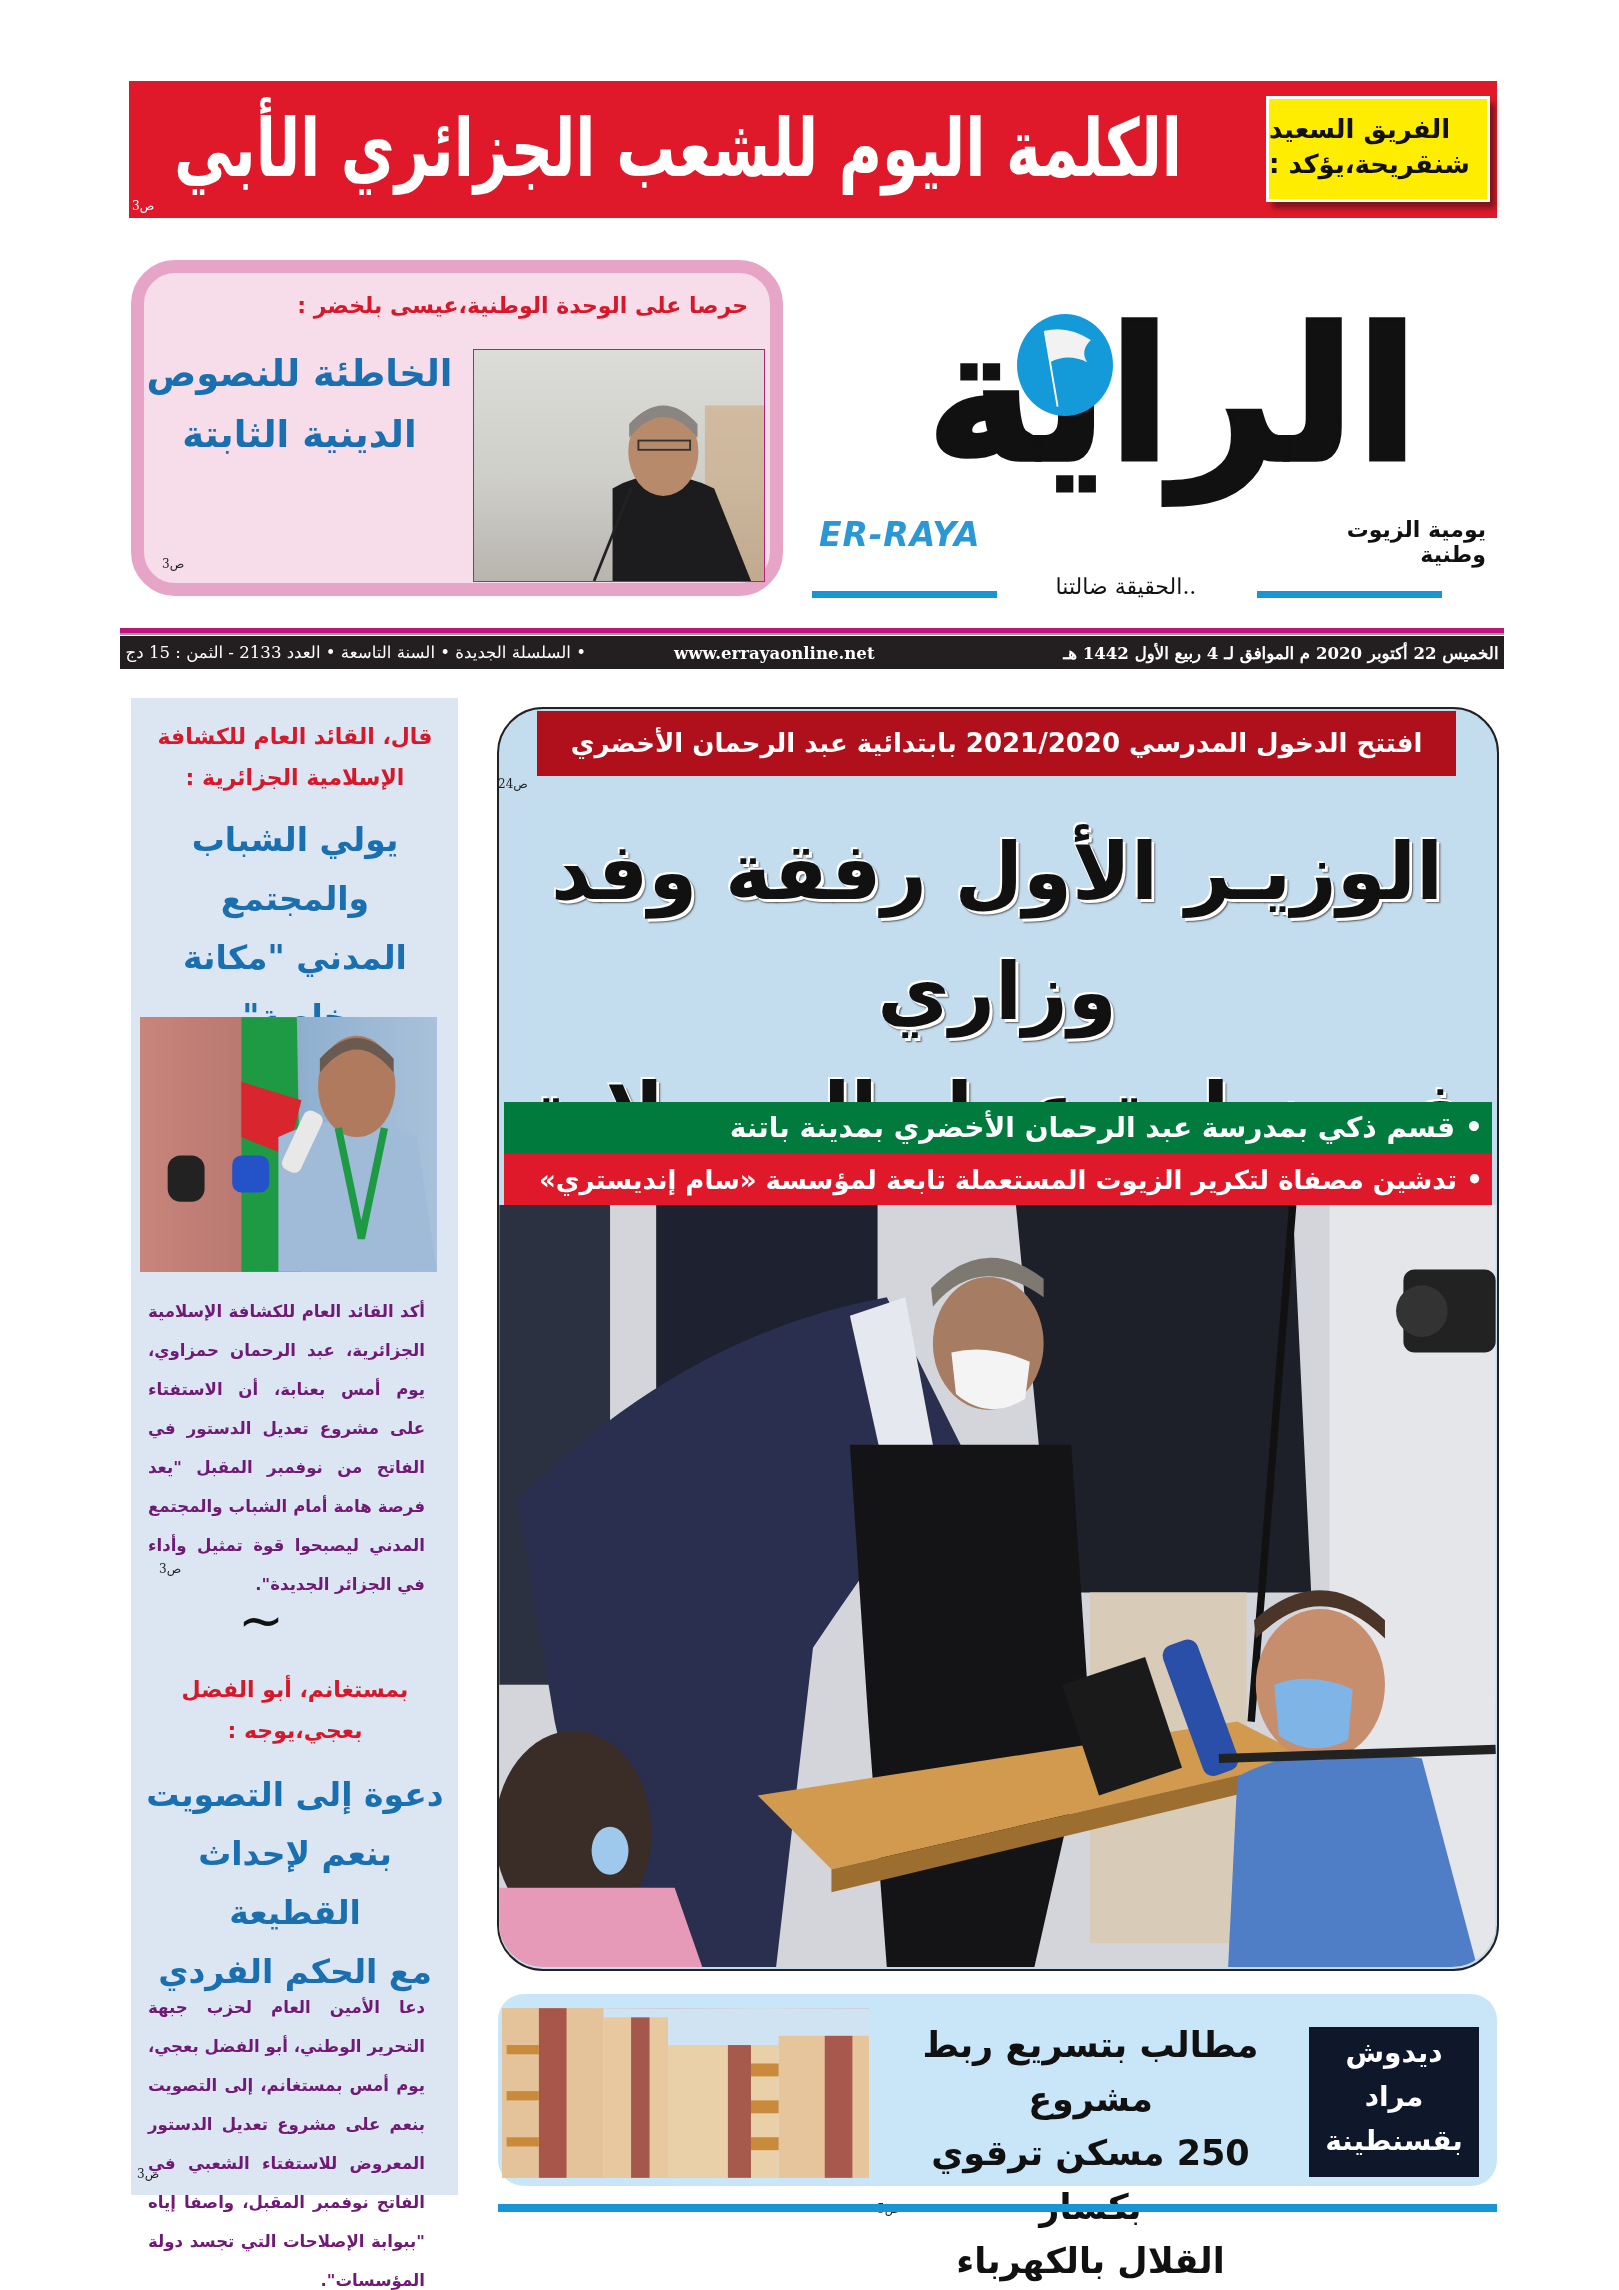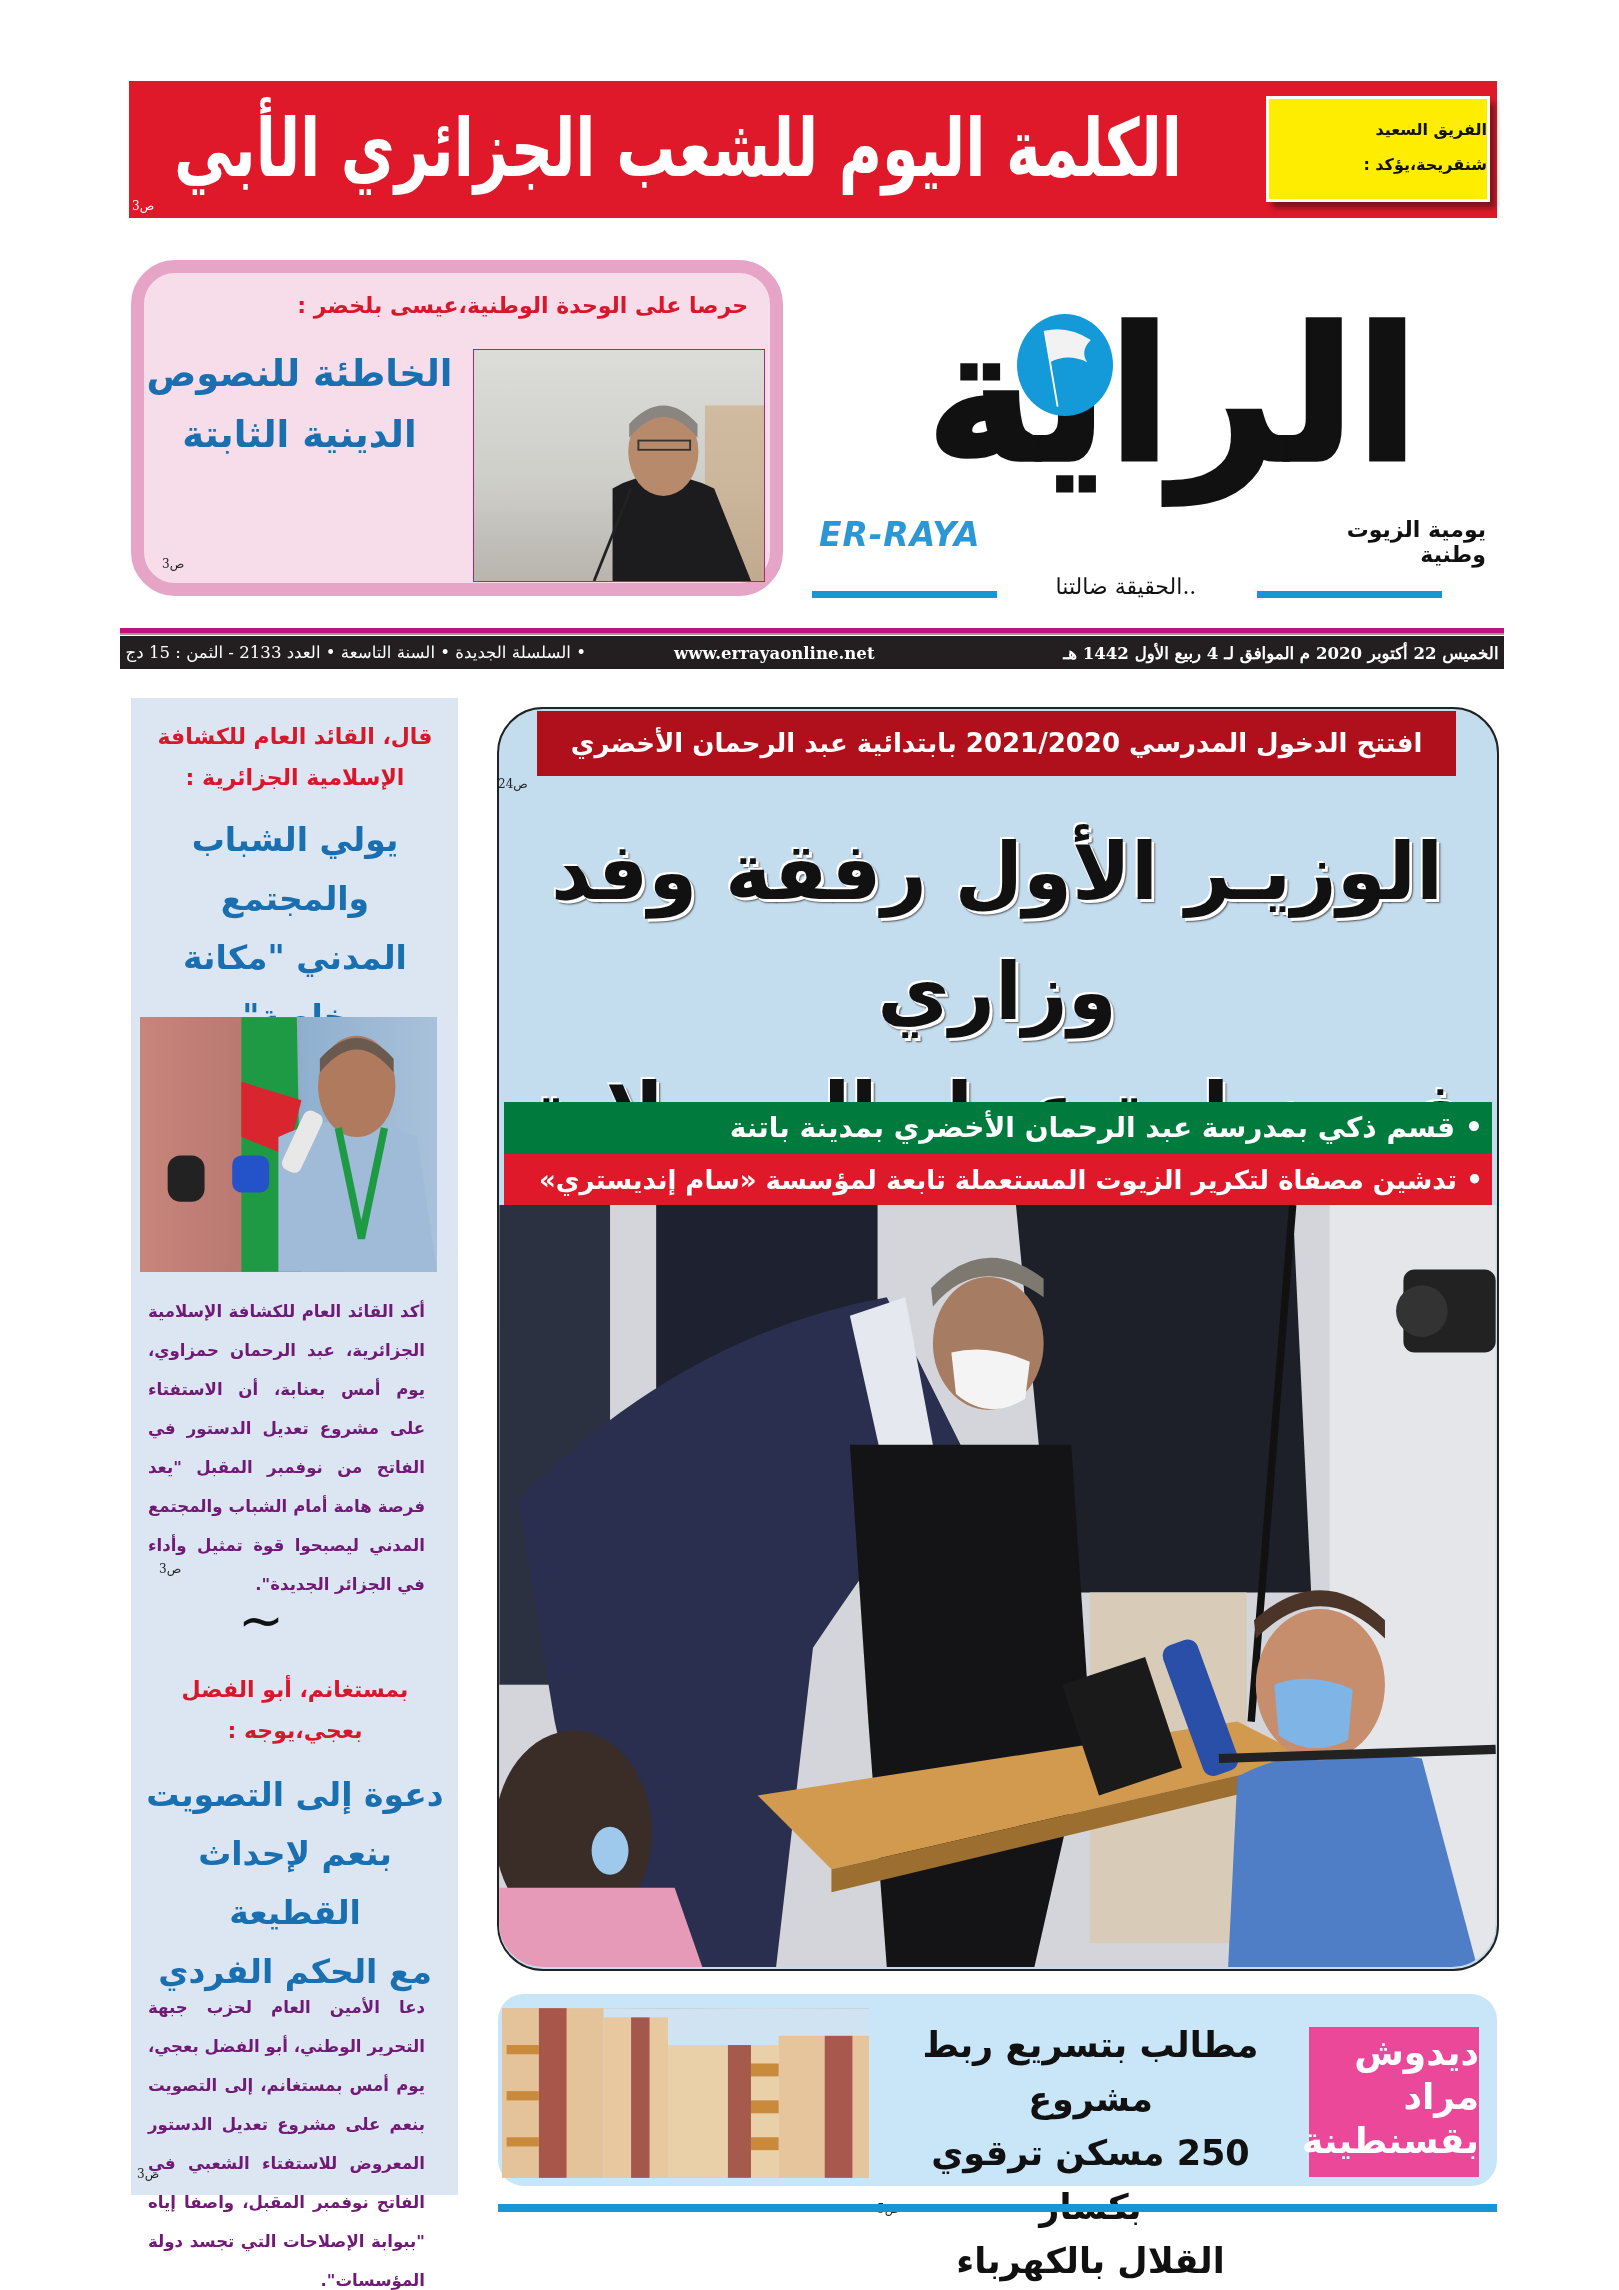--- a/index.html
+++ b/index.html
@@ -4,21 +4,21 @@
 <style>
   html,body{margin:0;padding:0;background:#fff;}
   body{width:1620px;height:2291px;position:relative;overflow:hidden;font-family:"DejaVu Sans",sans-serif;direction:ltr;}
   .abs{position:absolute;}
   .pageref{position:absolute;font-family:"DejaVu Serif",serif;font-size:12px;color:#222;direction:rtl;}
 
   
   #top-banner{left:129px;top:81px;width:1368px;height:137px;background:#e0192a;}
   #top-headline{left:138px;top:89px;width:1080px;height:120px;color:#fff;font-size:59px;font-weight:bold;text-align:center;line-height:120px;direction:rtl;letter-spacing:-0.9px;font-family:"DejaVu Sans",sans-serif;transform:scaleY(1.35);}
   #top-kicker{left:1266px;top:96px;width:218px;height:100px;background:#ffed00;border:3.7px solid #fff;box-shadow:5.5px 7.4px 5.5px rgba(60,20,20,.6);}
-  #top-kicker .t{display:block;text-align:right;font-size:16px;font-weight:bold;color:#111;line-height:35px;direction:rtl;padding-left:30px;}
+  #top-kicker .t{display:block;text-align:left;font-size:26px;font-weight:bold;color:#111;line-height:35px;direction:rtl;}
   #top-banner-ref{left:132px;top:199px;color:#fff;}
 
   
   #pink-box{left:131px;top:260px;width:652px;height:336px;border-radius:44px;background:#f6dde9;border:13px solid #e6a4c6;box-sizing:border-box;}
   #pink-kicker{left:148px;top:293px;width:600px;font-size:22px;color:#d7182a;font-weight:bold;text-align:right;direction:rtl;}
   #pink-photo{left:473px;top:349px;width:290px;height:231px;border:1.8px solid #b0237a;background:linear-gradient(180deg,#dcdcd8 0%,#cfcfca 55%,#b8b4ae 100%);overflow:hidden;}
   #pink-headline{left:138px;top:343px;width:323px;color:#1a6fb0;font-size:37px;font-weight:bold;text-align:center;direction:rtl;line-height:61px;}
   #pink-ref{left:162px;top:557px;}
   #logo-text{left:877px;top:249px;width:591px;height:295px;font-size:185px;font-weight:bold;color:#111;text-align:center;direction:rtl;line-height:295px;-webkit-text-stroke:3.7px #111;text-shadow:0 0 0 #fff,2.8px 2.8px 0 #fff,-2.8px -2.8px 0 #fff;}
   #logo-flag{left:1017px;top:314px;width:96px;height:102px;border-radius:50%;background:#159ad9;}
@@ -61,21 +61,21 @@
   #main-headline{left:517px;top:812px;width:960px;font-size:79px;font-weight:bold;color:#111;text-align:center;line-height:120px;direction:rtl;text-shadow:2.8px 2.8px 0 #fff,-1.8px -1.8px 0 #fff,3.7px 3.7px 1.8px #555;}
   #sub1{left:504px;top:1102px;width:988px;height:52px;background:#007a3d;color:#fff;font-size:28px;font-weight:bold;line-height:52px;direction:rtl;text-align:right;padding-right:9.2px;box-sizing:border-box;}
   #sub2{left:504px;top:1154px;width:988px;height:52px;background:#e0192a;color:#fff;font-size:26px;font-weight:bold;line-height:52px;direction:rtl;text-align:right;padding-right:9.2px;box-sizing:border-box;}
   #main-photo{left:499px;top:1205px;width:997px;height:762px;border-radius:0 0 44px 44px;overflow:hidden;background:linear-gradient(180deg,#d8d9dc 0%,#cfd1d6 40%,#b9bcc4 100%);}
 
   
   #bottom-box{left:498px;top:1994px;width:999px;height:192px;border-radius:26px;background:#c9e6f8;}
   #housing-photo{left:502px;top:2008px;width:367px;height:170px;background:linear-gradient(90deg,#b56a58 0%,#e0b98a 25%,#a85a4a 45%,#e6c79a 70%,#b86c5a 100%);overflow:hidden;}
   #bottom-ref{left:877px;top:2167px;margin-top:35px;}
   #bottom-headline{left:892px;top:2018px;width:397px;font-size:35px;font-weight:bold;color:#111;text-align:center;line-height:54px;direction:rtl;}
-  #bottom-tag{left:1309px;top:2027px;width:170px;height:150px;background:#ec4899;color:#fff;font-size:36px;font-weight:bold;text-align:right;line-height:44px;direction:rtl;padding-top:3.7px;box-sizing:border-box;}
+  #bottom-tag{left:1309px;top:2027px;width:170px;height:150px;background:#0f172a;color:#fff;font-size:28px;font-weight:bold;text-align:center;line-height:44px;direction:rtl;padding-top:3.7px;box-sizing:border-box;}
   #bottom-rule{left:498px;top:2204px;width:999px;height:8.3px;background:#1795d4;}
 </style>
 </head>
 <body>
 
 <div class="abs" id="top-banner"></div>
 <div class="abs" id="top-headline">الكلمة اليوم للشعب الجزائري الأبي لبناء دولة القانون</div>
 <div class="abs" id="top-kicker">
   <span class="t" style="margin-top:13px">الفريق السعيد</span>
   <span class="t">شنقريحة،يؤكد :</span>

